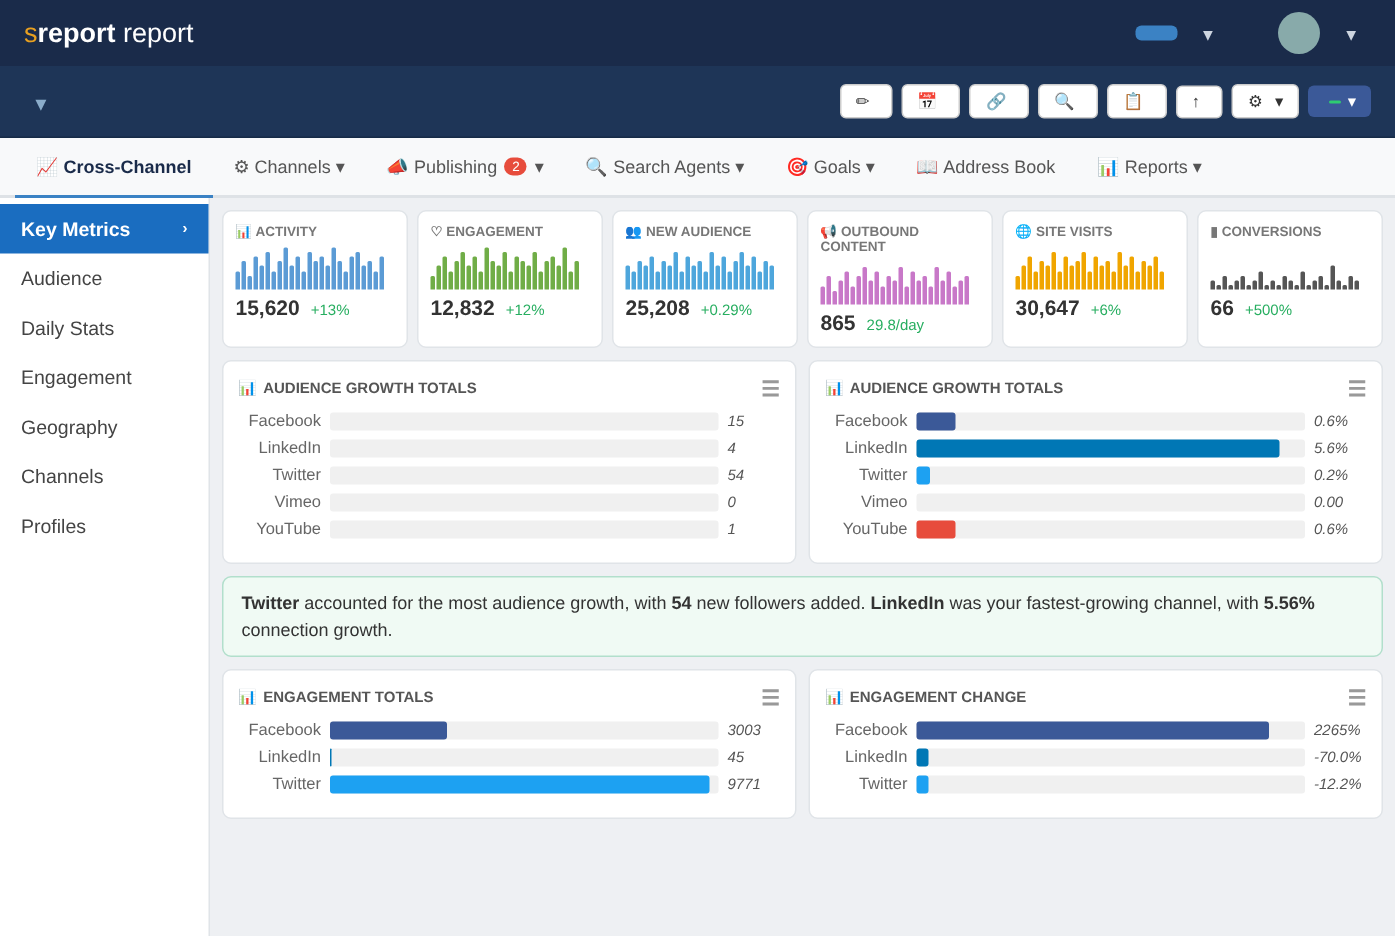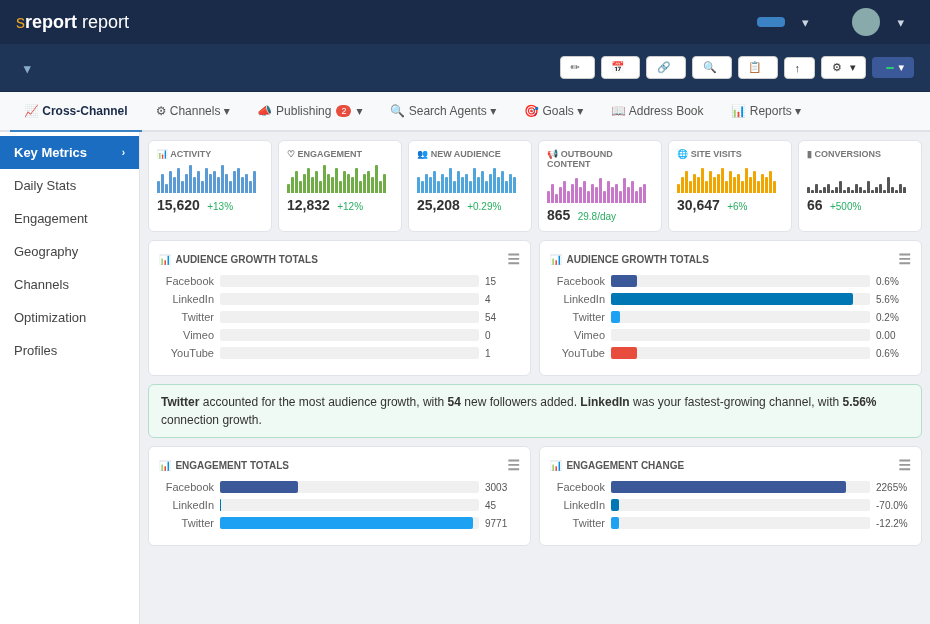--- a/index.html
+++ b/index.html
@@ -55,21 +55,21 @@
 
     
     .charts-row { display: grid; grid-template-columns: 1fr 1fr; gap: 8px; margin-bottom: 8px; }
     .chart-card { background: white; border-radius: 6px; padding: 10px; border: 1px solid #e0e4e8; }
     .chart-title { font-size: 10px; font-weight: 700; color: #555; text-transform: uppercase; margin-bottom: 8px; display: flex; align-items: center; justify-content: space-between; }
     .chart-title span { display: flex; align-items: center; gap: 4px; }
     .bar-row { display: flex; align-items: center; margin-bottom: 6px; gap: 6px; font-size: 11px; }
     .bar-label { width: 55px; text-align: right; color: #666; flex-shrink: 0; }
     .bar-track { flex: 1; height: 12px; background: #f0f0f0; border-radius: 2px; position: relative; overflow: visible; }
     .bar-fill { height: 100%; border-radius: 2px; }
-    .bar-value { font-size: 10px; color: #555; flex-shrink: 0; width: 35px; }
+    .bar-value { font-size: 10px; color: #555; flex-shrink: 0; width: 35px; font-style: italic; }
 
     
     .insight-bar { background: #f0faf4; border: 1px solid #b2dfcc; border-radius: 6px; padding: 8px 12px; font-size: 12px; color: #333; margin-bottom: 8px; line-height: 1.5; }
     .insight-bar strong { font-weight: 700; }
 
     
     .engagement-row { display: grid; grid-template-columns: 1fr 1fr; gap: 8px; }
 
     
     .hamburger { color: #999; font-size: 14px; cursor: pointer; }
@@ -120,25 +120,25 @@
   <div class="ch-tab">🔍 Search Agents ▾</div>
   <div class="ch-tab">🎯 Goals ▾</div>
   <div class="ch-tab">📖 Address Book</div>
   <div class="ch-tab">📊 Reports ▾</div>
 </div>
 
 <div class="main-layout">
 
   <aside class="sidebar">
     <div class="sidebar-item active">Key Metrics <span class="chevron">›</span></div>
+    <div class="sidebar-item">Audience</div>
     <div class="sidebar-item">Daily Stats</div>
     <div class="sidebar-item">Engagement</div>
     <div class="sidebar-item">Geography</div>
     <div class="sidebar-item">Channels</div>
-    <div class="sidebar-item">Optimization</div>
     <div class="sidebar-item">Profiles</div>
   </aside>
 
   <main class="content">
 
     <div class="metrics-row" id="metrics-row">
         <div class="metric-card">
     <div class="metric-label">📊 ACTIVITY</div>
     <div class="mini-bars">
             <div class="mini-bar" style="height:12px;background:#5b9bd5"></div>

